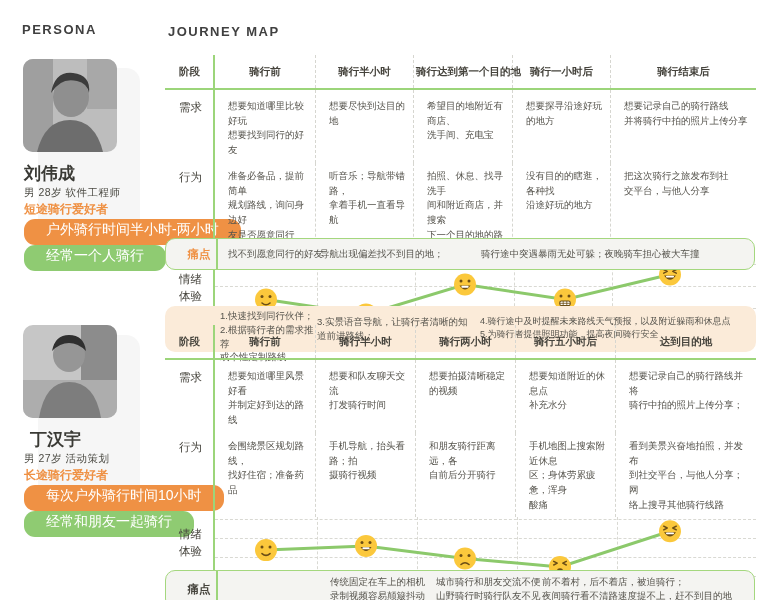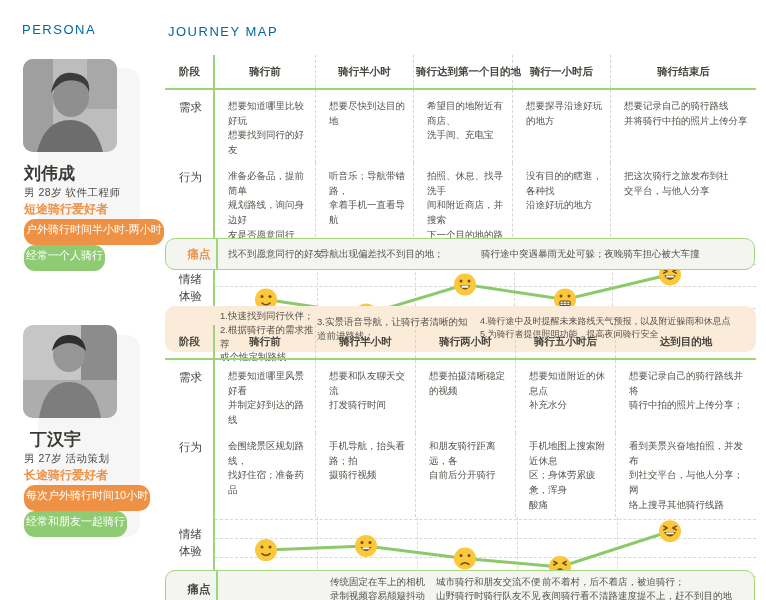--- a/index.html
+++ b/index.html
@@ -2,28 +2,28 @@
 <html><head>
 <meta charset="utf-8">
 <style>
   html,body{margin:0;padding:0;}
   body{
     width:766px;height:600px;background:#ffffff;position:relative;overflow:hidden;
     font-family:"Liberation Sans","DejaVu Sans",sans-serif;color:#4b4a43;
   }
   .abs{position:absolute;}
   
-  .sec-title{font-size:13px;font-weight:normal;letter-spacing:1.5px;color:#0369a1;}
+  .sec-title{font-size:13px;font-weight:bold;letter-spacing:1.5px;color:#404040;}
   .ghost{background:#f6f6f6;border-radius:14px;}
   .photo{border-radius:10px;overflow:hidden;}
   .p-name{font-size:17px;font-weight:bold;color:#3a3a35;}
   .p-meta{font-size:10.5px;color:#4b4a43;letter-spacing:.5px;}
   .p-type{font-size:12px;font-weight:bold;color:#ef9144;}
   .pill{display:inline-block;border-radius:11px;height:26px;line-height:21px;
-        padding:0 2px;font-size:11px;color:#fff;white-space:nowrap;}
+        padding:0 22px;font-size:14px;color:#fff;white-space:nowrap;}
   .pill-orange{background:#ef9144;}
   .pill-green{background:#8fcb72;}
   
   .jgrid{display:grid;}
   .g1{grid-template-columns:48px 102px 98px 99px 98px 146px;}
   .g2{grid-template-columns:48px 102px 100px 100px 100px 141px;}
   .hdr-row{border-bottom:2px solid #9cd57a;}
   .hdr-cell{font-size:10.5px;font-weight:bold;color:#45433c;text-align:center;
             padding:10px 2px 9px;white-space:nowrap;}
   .row-label{font-size:11.5px;font-weight:normal;color:#45433c;padding:9px 0 0 14px;

